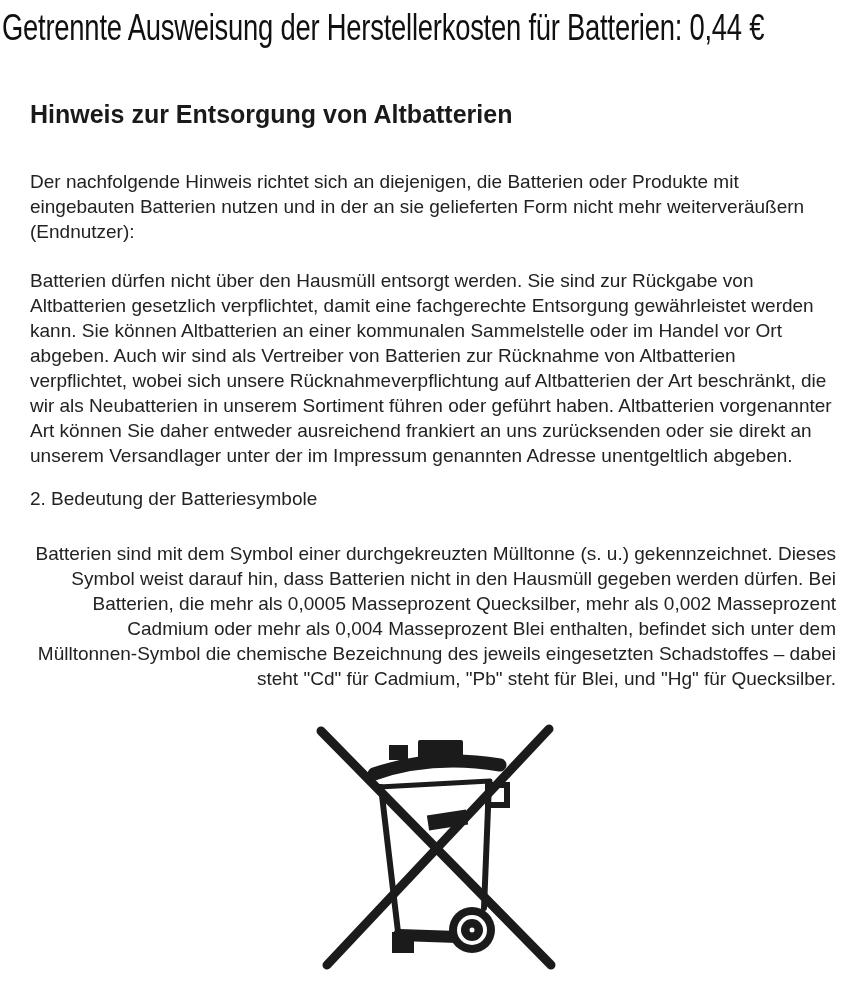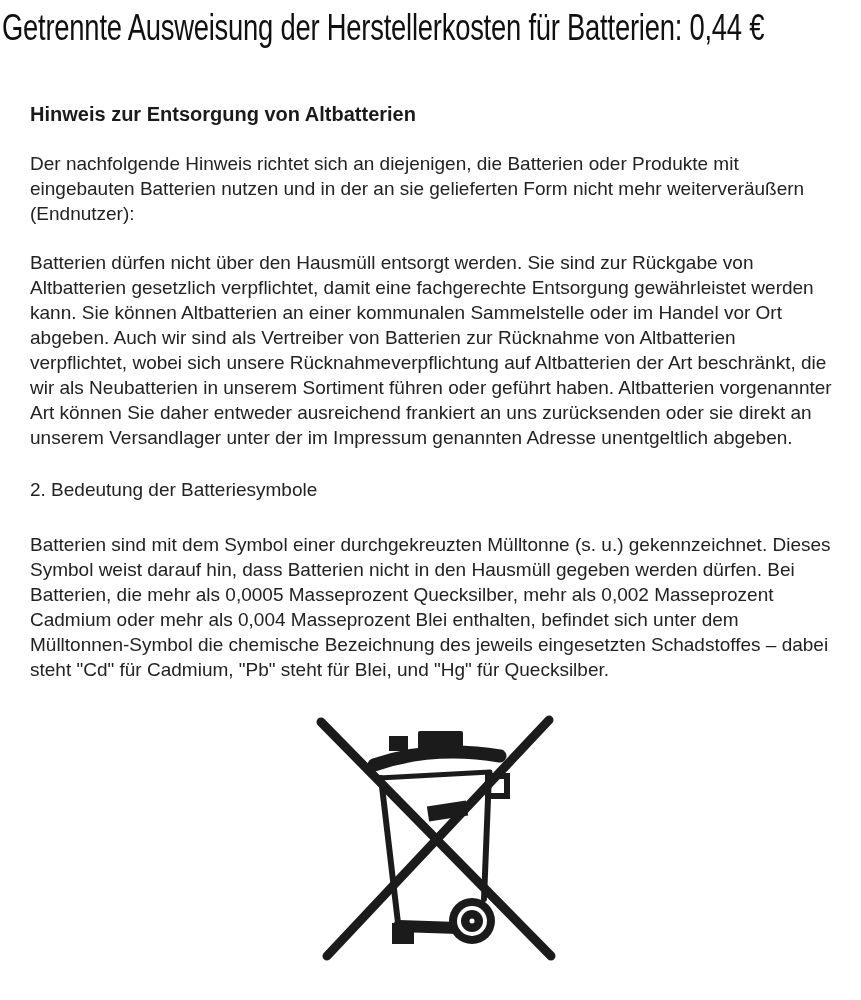--- a/index.html
+++ b/index.html
@@ -34,31 +34,31 @@
   }
   .content {
     margin-left: 30px;
     width: 806px;
     color: #222222;
     font-size: 19px;
     line-height: 25px;
   }
   .notice-heading {
     margin: 53px 0 0 0;
-    font-size: 20px;
+    font-size: 25px;
     line-height: 24px;
     font-weight: 700;
     color: #1a1a1a;
   }
   p { margin: 0; }
-  .para-intro   { margin-top: 25px; }
+  .para-intro   { margin-top: 43px; }
   .sec1-title   { margin-top: 26px; }
   .sec1-body    { margin-top: 24px; }
-  .sec2-title   { margin-top: 27px; }
-  .sec2-body    { margin-top: 30px; }
+  .sec2-title   { margin-top: 18px; }
+  .sec2-body    { margin-top: 30px; text-align: right; }
   .symbol-wrap {
     margin-top: 33px;
     display: flex;
     justify-content: center;
   }
   .symbol-wrap svg { display: block; }
 </style>
 </head>
 <body>
 

